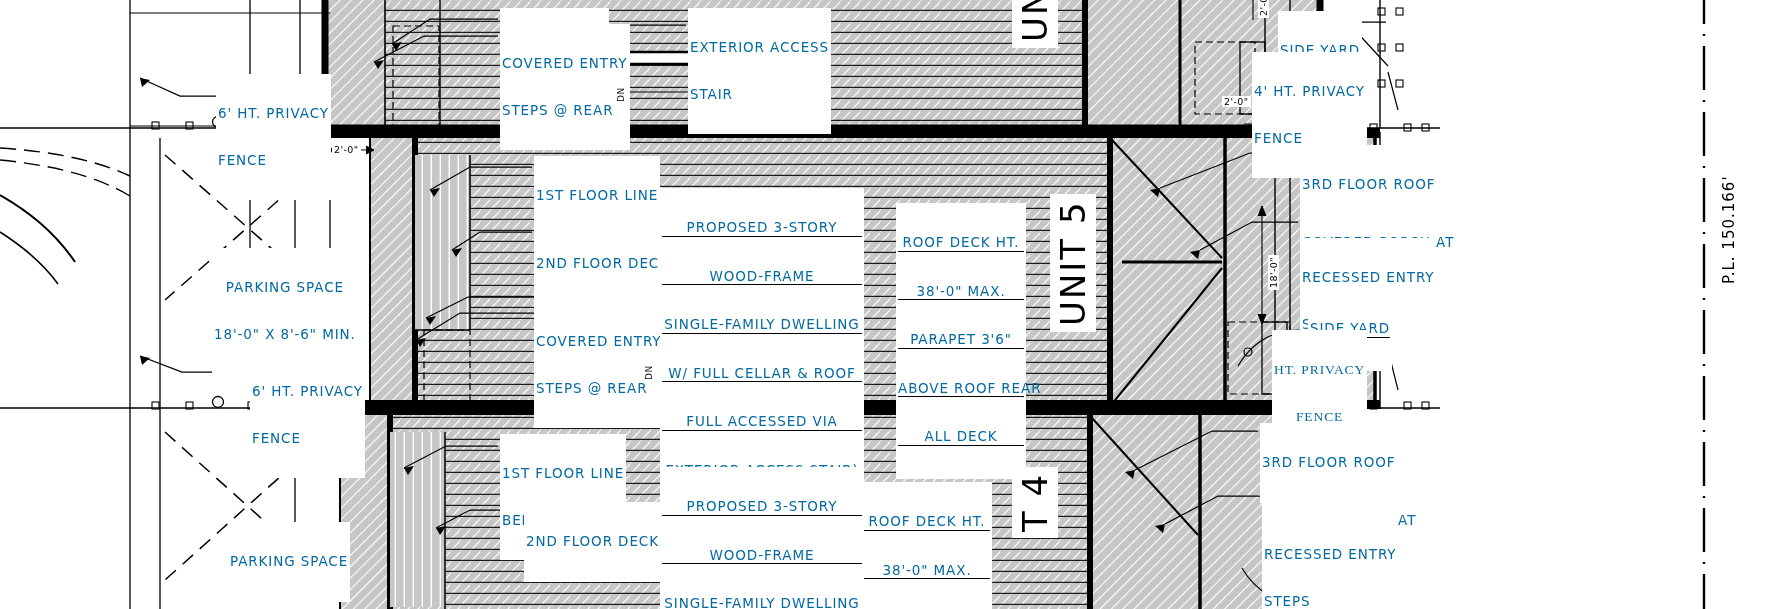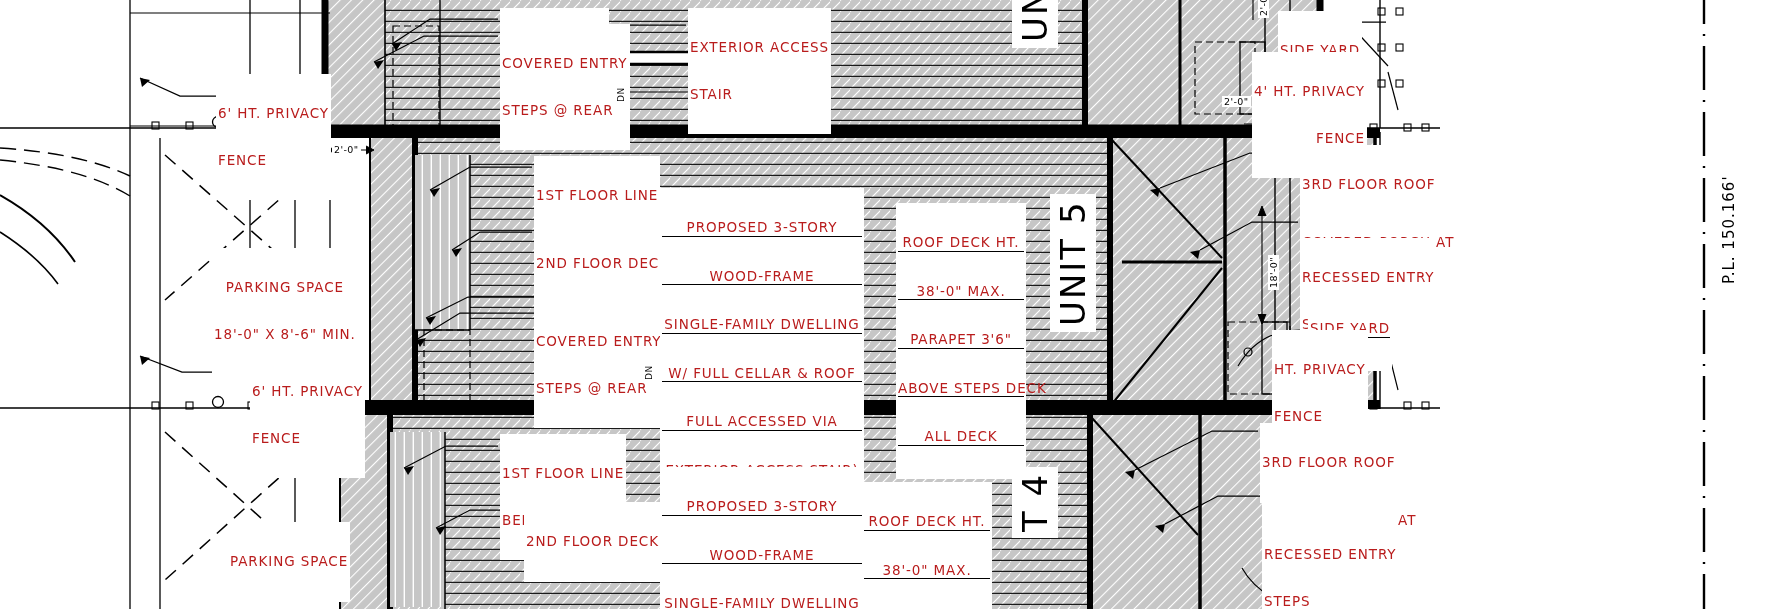--- a/index.html
+++ b/index.html
@@ -23,21 +23,21 @@
     width: 1778px;
     height: 609px;
   }
   
   .lbl {
     position: absolute;
     font-family: "DejaVu Sans", sans-serif;
     font-size: 13.5px;
     letter-spacing: 0.9px;
     line-height: 15.5px;
-    color: #b91c1c;
+    color: #0369a1;
     background: #ffffff;
     white-space: pre;
     padding: 1px 2px;
     z-index: 30;
   }
   .lbl.ctr { text-align: center; }
   .lbl .ul {
     display: block;
     border-bottom: 1.3px solid #000;
     padding-bottom: 0px;
@@ -387,21 +387,21 @@
     <span class="pl">EXTERIOR ACCESS</span>
     <span class="pl">STAIR</span>
   </div>
   <div class="lbl" style="left:216px; top:74px;">
     <span class="pl">6' HT. PRIVACY</span>
     <span class="pl">FENCE</span>
   </div>
   <div class="lbl ctr" style="left:1278px; top:11px;">
     <span class="ul">SIDE YARD</span>
   </div>
-  <div class="lbl" style="left:1252px; top:52px; text-align:right;">
+  <div class="lbl" style="left:1252px; top:52px; ">
     <span class="pl">4' HT. PRIVACY</span>
     <span class="pl">FENCE</span>
   </div>
 
   <div class="lbl" style="left:534px; top:156px;">
     <span class="pl">1ST FLOOR LINE</span>
     <span class="pl">BELOW</span>
   </div>
   <div class="lbl" style="left:534px; top:224px;">
     <span class="pl">2ND FLOOR DECK</span>
@@ -432,39 +432,39 @@
     <span class="ul">SINGLE-FAMILY DWELLING</span>
     <span class="ul">W/ FULL CELLAR &amp; ROOF</span>
     <span class="ul">FULL ACCESSED VIA</span>
     <span class="ul">EXTERIOR ACCESS STAIR)</span>
   </div>
 
   <div class="lbl ctr" style="left:896px; top:203px; width:126px;">
     <span class="ul">ROOF DECK HT.</span>
     <span class="ul">38'-0" MAX.</span>
     <span class="ul">PARAPET 3'6"</span>
-    <span class="ul">ABOVE STEPS DECK</span>
+    <span class="ul">ABOVE ROOF REAR</span>
     <span class="ul">ALL DECK</span>
   </div>
 
   <div class="lbl" style="left:1300px; top:145px;">
     <span class="pl">3RD FLOOR ROOF</span>
   </div>
   <div class="lbl" style="left:1300px; top:203px;">
     <span class="pl">COVERED PORCH AT</span>
     <span class="pl">1ST FLOOR</span>
   </div>
   <div class="lbl" style="left:1300px; top:238px;">
     <span class="pl">RECESSED ENTRY</span>
     <span class="pl">STEPS</span>
   </div>
   <div class="lbl ctr" style="left:1308px; top:289px;">
     <span class="ul">SIDE YARD</span>
   </div>
-  <div class="lbl" style="left:1272px; top:330px; text-align:left;">
+  <div class="lbl" style="left:1272px; top:330px; text-align:center;font-family:Liberation Serif, serif;">
     <span class="pl">HT. PRIVACY</span>
     <span class="pl">FENCE</span>
   </div>
 
   <div class="lbl" style="left:500px; top:434px;">
     <span class="pl">1ST FLOOR LINE</span>
     <span class="pl">BELOW</span>
   </div>
   <div class="lbl" style="left:524px; top:502px;">
     <span class="pl">2ND FLOOR DECK</span>

